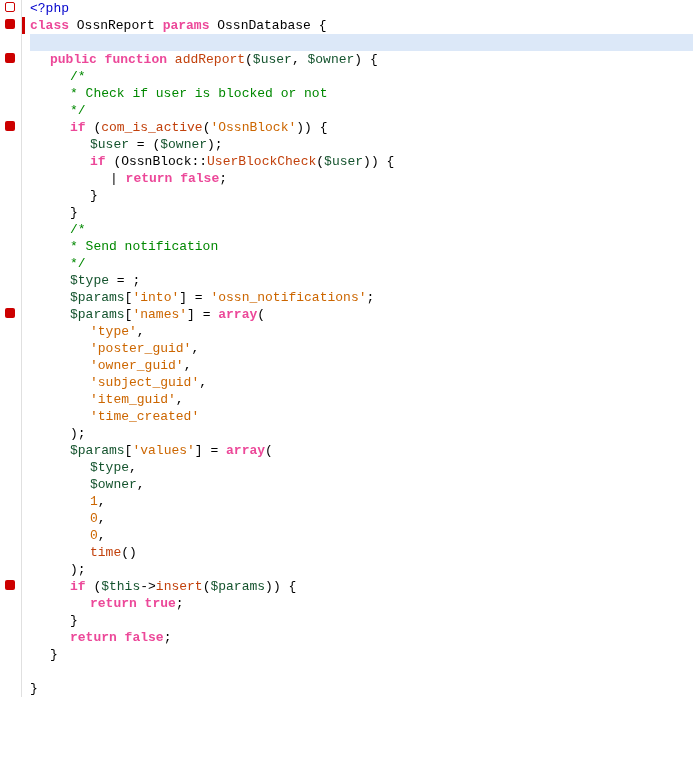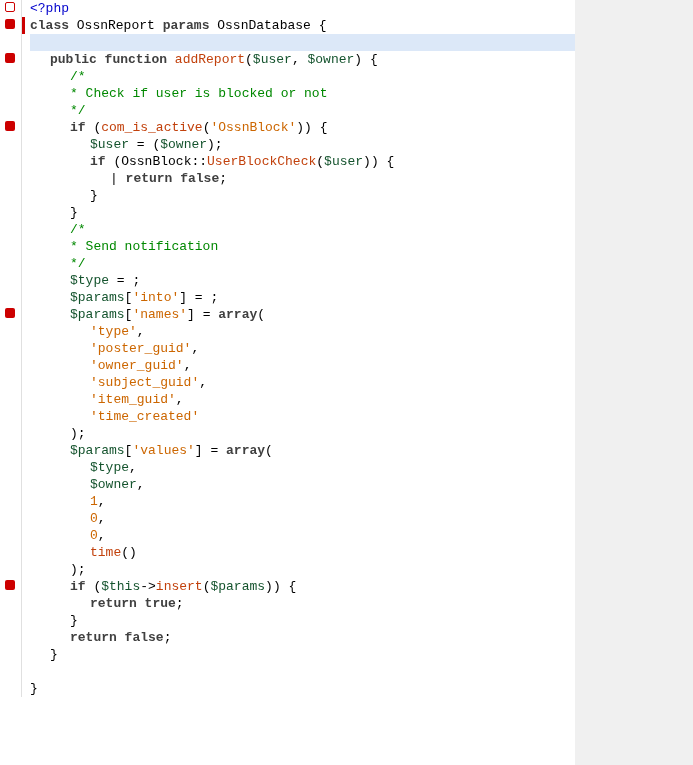--- a/index.html
+++ b/index.html
@@ -5,21 +5,21 @@
     * { margin: 0; padding: 0; box-sizing: border-box; }
     body {
       background: #f0f0f0;
       font-family: 'Courier New', Courier, monospace;
       font-size: 13px;
       width: 693px;
       min-height: 765px;
     }
     .editor-container {
       background: #ffffff;
-      width: 575px;
+      width: 693px;
       min-height: 765px;
       position: relative;
       overflow: hidden;
     }
     .code-area {
       display: flex;
       width: 100%;
     }
     .gutter {
       width: 22px;
@@ -61,21 +61,21 @@
       display: flex;
       align-items: baseline;
       min-height: 17px;
       white-space: pre;
       position: relative;
     }
     .line.highlighted {
       background: #dce8f8;
     }
     .c-blue { color: #0000cc; }
-    .keyword { color: #404040; font-weight: bold; }
+    .keyword { color: #ec4899; font-weight: bold; }
     .string { color: #cc6600; }
     .variable { color: #14532d; }
     .function-name { color: #c2410c; }
     .comment { color: #008800; }
     .normal { color: #000000; }
     .number { color: #cc6600; }
     .marker-red { background: #cc0000; }
 
     .line-indent-1 { padding-left: 20px; align-items: flex-end; }
     .line-indent-2 { padding-left: 40px; }
@@ -174,21 +174,21 @@
 
       <div class="line line-indent-2">
         <span class="comment">*/</span>
       </div>
 
       <div class="line line-indent-2">
         <span class="variable">$type</span><span class="normal"> = </span><span class="normal">;</span>
       </div>
 
       <div class="line line-indent-2">
-        <span class="variable">$params</span><span class="normal">[</span><span class="string">'into'</span><span class="normal">] = </span><span class="normal">;</span>
+        <span class="variable">$params</span><span class="normal">[</span><span class="string">'into'</span><span class="normal">] = </span><span class="string">'ossn_notifications'</span><span class="normal">;</span>
       </div>
 
       <div class="line line-indent-2">
         <span class="variable">$params</span><span class="normal">[</span><span class="string">'names'</span><span class="normal">] = </span><span class="keyword">array</span><span class="normal">(</span>
       </div>
 
       <div class="line line-indent-3">
         <span class="string">'type'</span><span class="normal">,</span>
       </div>
 

